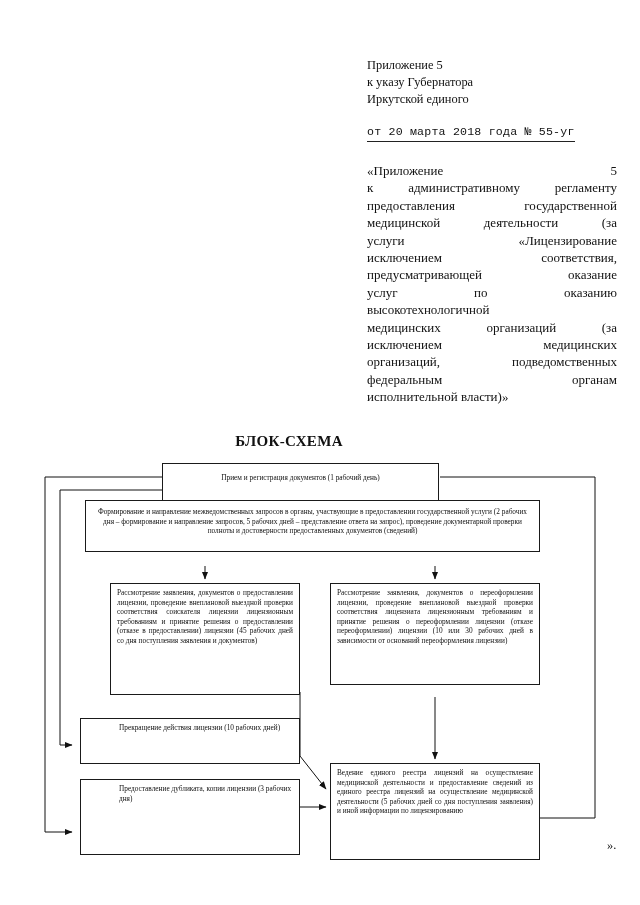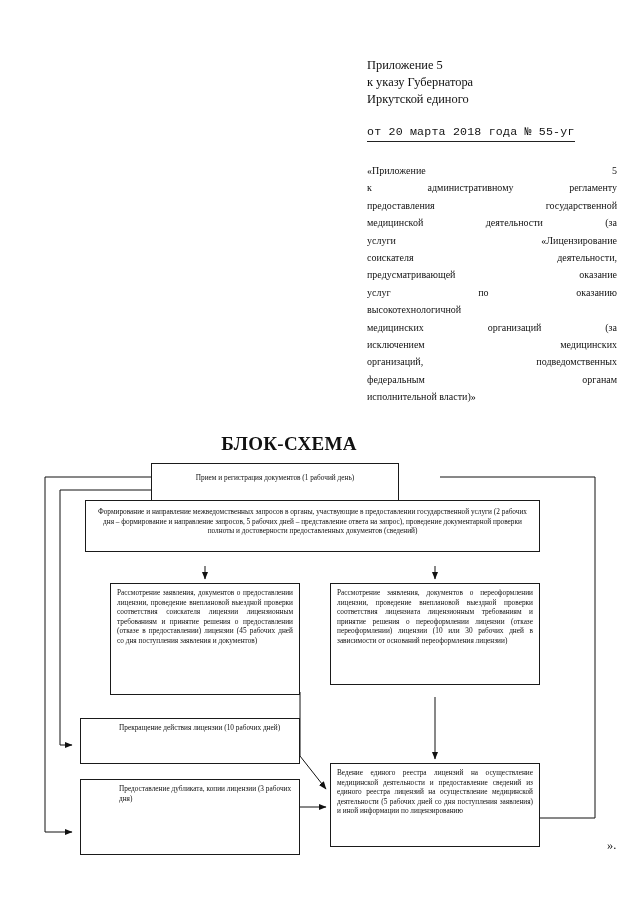--- a/index.html
+++ b/index.html
@@ -43,42 +43,42 @@
     padding-bottom: 1px;
     margin-top: 14px;
   }
 
   
   .intro-block {
     position: absolute;
     left: 367px;
     top: 162px;
     width: 250px;
-    font-size: 10px;
+    font-size: 13px;
     line-height: 17.4px;
     text-align: justify;
     text-align-last: left;
   }
   .intro-block .ln {
     display: block;
     text-align: justify;
     text-align-last: justify;
     white-space: nowrap;
   }
   .intro-block .ln.last { text-align-last: left; }
 
   
   .chart-title {
     position: absolute;
     left: 0;
     top: 433px;
     width: 640px;
     text-align: center;
     font-weight: bold;
-    font-size: 19px;
+    font-size: 15px;
     letter-spacing: 0.3px;
   }
   .chart-title .inner {
     display: inline-block;
     margin-left: -62px;
   }
 
   
   .flow {
     position: absolute;
@@ -105,29 +105,29 @@
     display: block;
     padding: 4px 6px 3px 6px;
   }
   .node.center .txt { text-align: center; }
   .node.just .txt {
     text-align: justify;
     text-align-last: left;
   }
   .node.left .txt { text-align: left; margin-left: 32px; }
 
-  .node-n1 { left: 151px; top: 463px; width: 248px; height: 40px; }
+  .node-n1 { left: 162px; top: 463px; width: 277px; height: 40px; }
   .node-n1 .txt { padding-top: 9px; }
   .node-n2 { left: 85px; top: 500px; width: 455px; height: 52px; }
   .node-n2 .txt { padding-top: 6px; }
   .node-n3 { left: 110px; top: 583px; width: 190px; height: 112px; }
   .node-n4 { left: 330px; top: 583px; width: 210px; height: 102px; }
   .node-n5 { left: 80px; top: 718px; width: 220px; height: 46px; }
   .node-n6 { left: 80px; top: 779px; width: 220px; height: 76px; }
-  .node-n7 { left: 330px; top: 763px; width: 210px; height: 84px; }
+  .node-n7 { left: 330px; top: 763px; width: 210px; height: 97px; }
 
   .tail-quote {
     position: absolute;
     left: 607px;
     top: 838px;
     font-size: 12.4px;
     line-height: 14px;
   }
 </style>
 </head>
@@ -141,21 +141,21 @@
     <div class="header-line">Иркутской единого</div>
     <div><span class="header-line mono">от 20 марта 2018 года № 55-уг</span></div>
   </div>
 
   <div class="intro-block" id="intro-block">
       <span class="ln">«Приложение 5</span>
       <span class="ln">к административному регламенту</span>
       <span class="ln">предоставления государственной</span>
       <span class="ln">медицинской деятельности (за</span>
       <span class="ln">услуги «Лицензирование</span>
-      <span class="ln">соискателя деятельности,</span>
+      <span class="ln">исключением соответствия,</span>
       <span class="ln">предусматривающей оказание</span>
       <span class="ln">услуг по оказанию</span>
       <span class="ln">высокотехнологичной</span>
       <span class="ln">медицинских организаций (за</span>
       <span class="ln">исключением медицинских</span>
       <span class="ln">организаций, подведомственных</span>
       <span class="ln">федеральным органам</span>
       <span class="ln last">исполнительной власти)»</span>
     </div>
 

